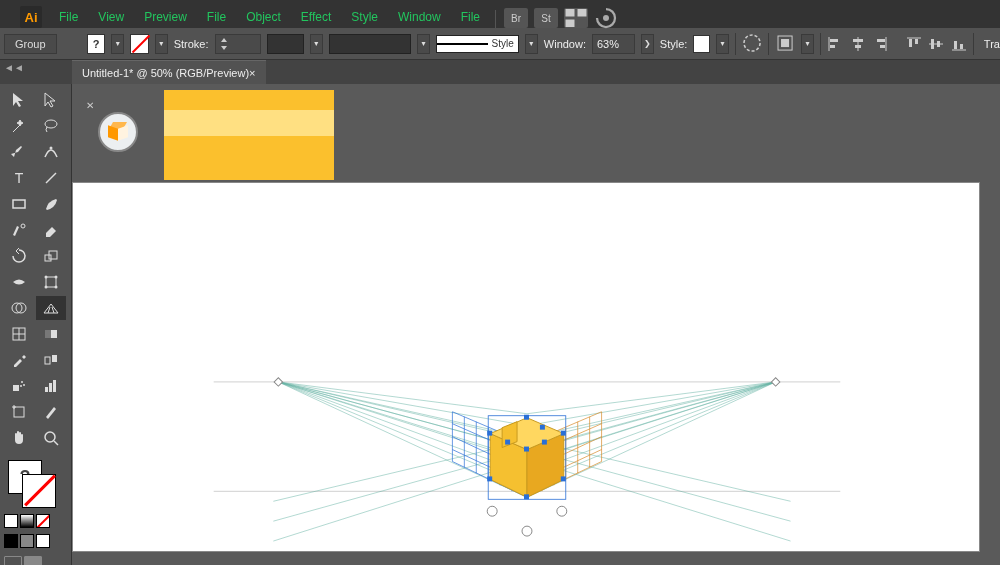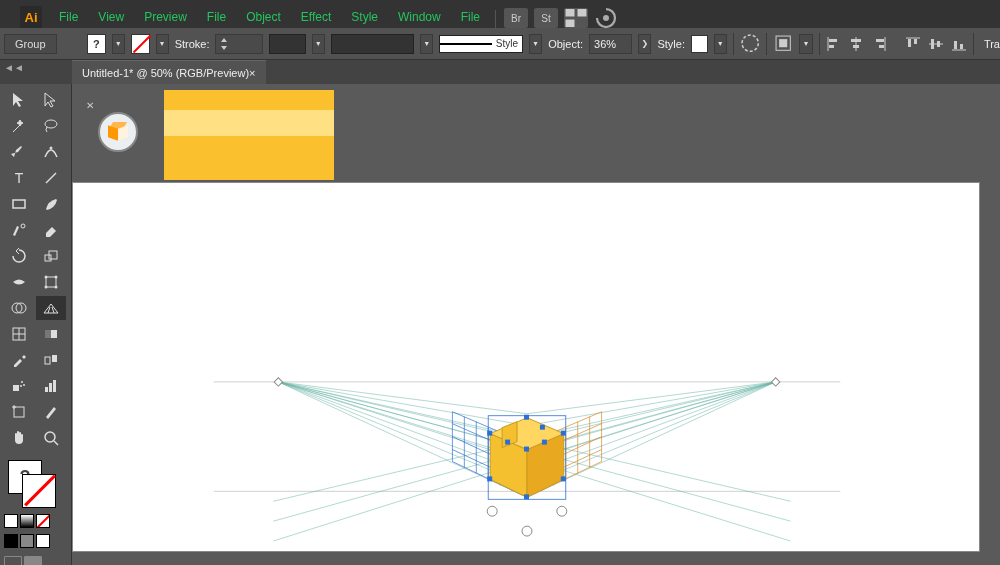--- a/index.html
+++ b/index.html
@@ -115,22 +115,22 @@
       </svg>
   </div>
   <div class="stroke-box"></div>
   <div class="dd-arrow">▾</div>
   <div class="brush-box"></div>
   <div class="dd-arrow">▾</div>
   <div class="style-box">
       <span>Style</span>
     </div>
   <div class="dd-arrow">▾</div>
-  <span class="ctrl-text">Object:</span>
-  <div class="num-input" style="width:46px">36%</div>
+  <span class="ctrl-text">Window:</span>
+  <div class="num-input" style="width:46px">63%</div>
   <div class="dd-arrow">❯</div>
   <span class="ctrl-text">Style:</span>
   <div class="ctrl-sm-swatch"></div>
   <div class="dd-arrow">▾</div>
   <div class="sep"></div>
   <div class="icon-btn">
     <svg viewBox="0 0 20 20">
         <circle cx="10" cy="10" r="8" fill="none" stroke="#ccc" stroke-width="1.5" stroke-dasharray="3 2"></circle>
       </svg>
   </div>

